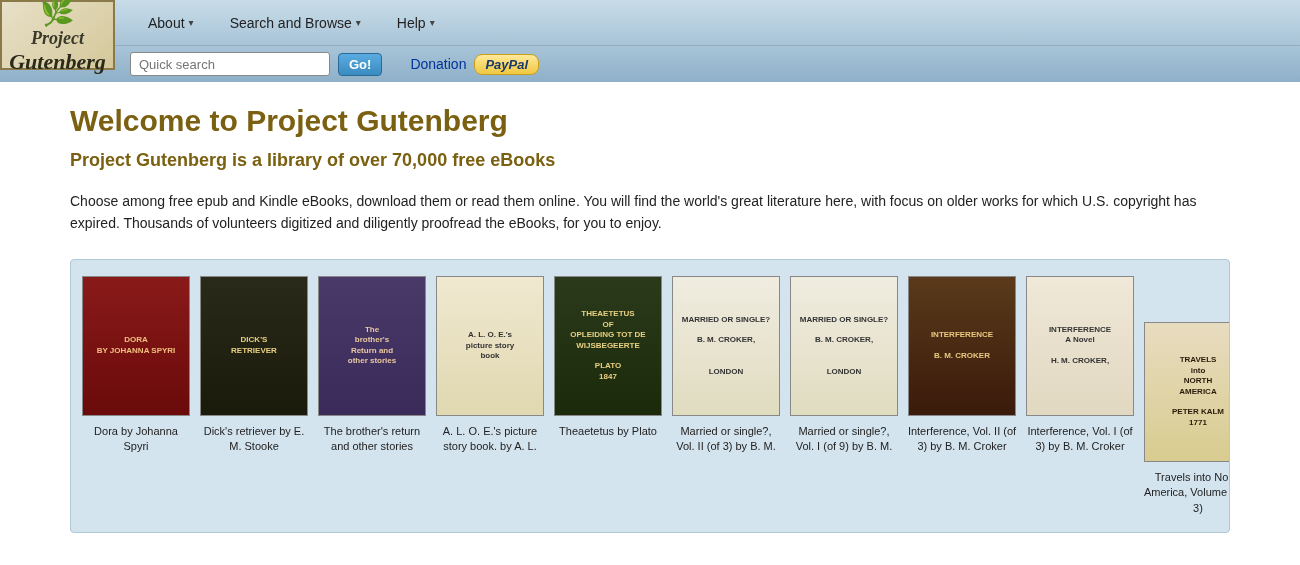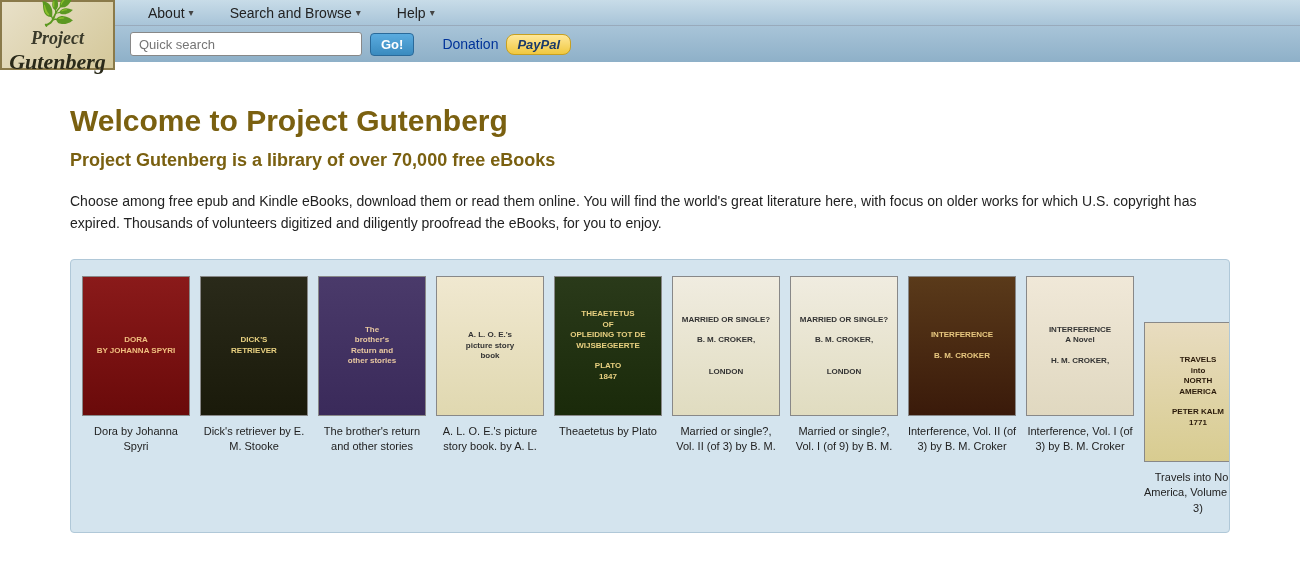--- a/index.html
+++ b/index.html
@@ -3,21 +3,21 @@
   <meta charset="utf-8">
   <style>
     * { margin: 0; padding: 0; box-sizing: border-box; }
     body { font-family: Arial, sans-serif; background: #fff; font-size: 14px; }
 
     
     .header-top {
       background: linear-gradient(to bottom, #c8dce8, #a8c4d8);
       display: flex;
       padding: 4px 10px;
-      height: 26px;
+      height: 46px;
       border-bottom: 1px solid #9ab;
     }
     .logo-box {
       width: 115px;
       height: 70px;
       background: linear-gradient(135deg, #e8e0c8, #d4c89a);
       border: 2px solid #8a7a4a;
       display: flex;
       flex-direction: column;
       align-items: center;
@@ -66,21 +66,21 @@
     
     .header-bottom {
       background: linear-gradient(to bottom, #a8c4d8, #8eb0c8);
       display: flex;
       align-items: center;
       padding: 6px 10px 6px 130px;
       height: 36px;
       gap: 8px;
     }
     .search-input {
-      width: 232px;
+      width: 200px;
       height: 24px;
       padding: 2px 8px;
       border: 1px solid #888;
       border-radius: 3px;
       font-size: 13px;
       background: #fff;
       color: #999;
     }
     .go-button {
       background: linear-gradient(to bottom, #5aabdf, #3a8bbf);

